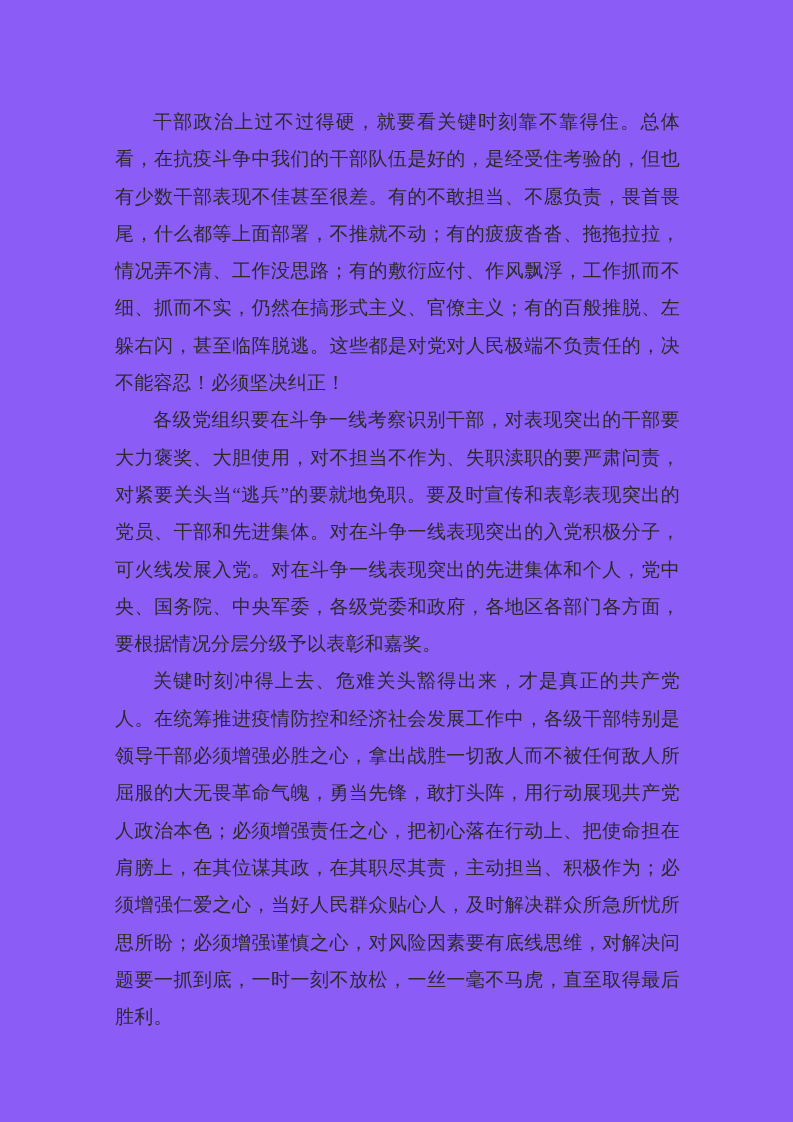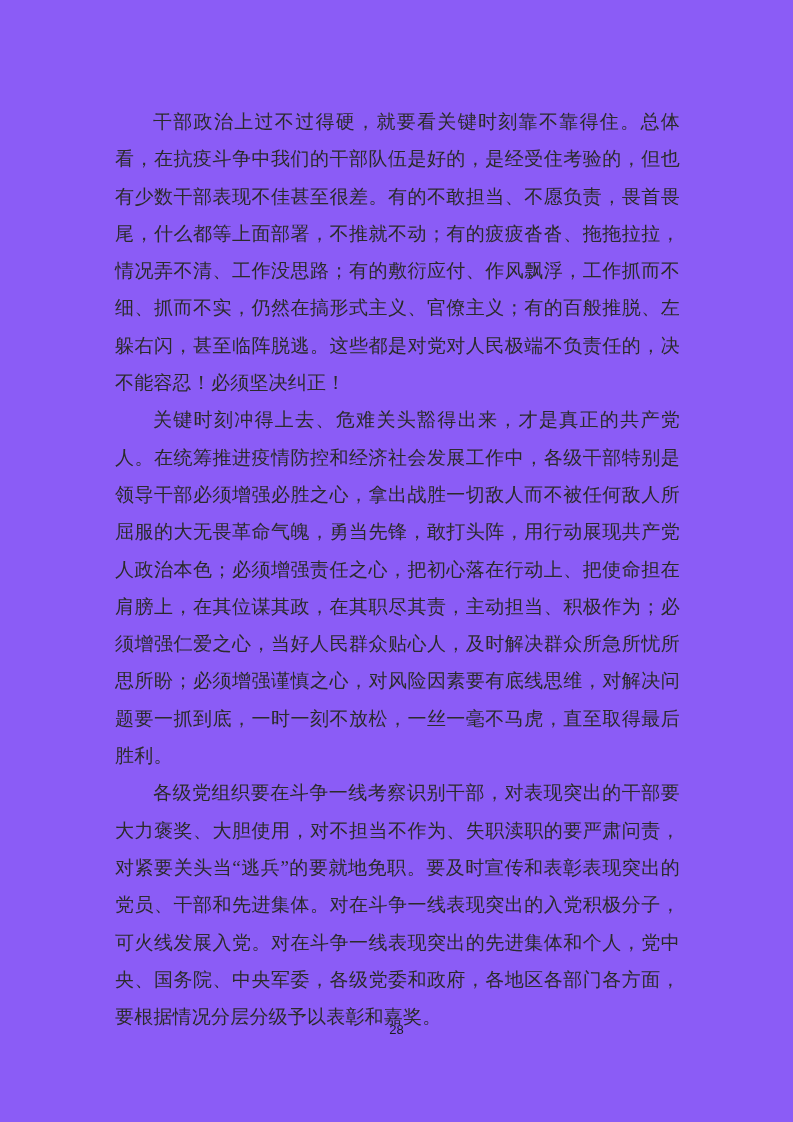--- a/index.html
+++ b/index.html
@@ -47,17 +47,16 @@
     color: #1c1c1c;
     font-family: "Liberation Sans", "DejaVu Sans", sans-serif;
   }
 </style>
 </head>
 <body>
 
 <div class="sheet">
   <div class="text-block">
     <p>干部政治上过不过得硬，就要看关键时刻靠不靠得住。总体看，在抗疫斗争中我们的干部队伍是好的，是经受住考验的，但也有少数干部表现不佳甚至很差。有的不敢担当、不愿负责，畏首畏尾，什么都等上面部署，不推就不动；有的疲疲沓沓、拖拖拉拉，情况弄不清、工作没思路；有的敷衍应付、作风飘浮，工作抓而不细、抓而不实，仍然在搞形式主义、官僚主义；有的百般推脱、左躲右闪，甚至临阵脱逃。这些都是对党对人民极端不负责任的，决不能容忍！必须坚决纠正！</p>
+    <p>各级党组织要在斗争一线考察识别干部，对表现突出的干部要大力褒奖、大胆使用，对不担当不作为、失职渎职的要严肃问责，对紧要关头当“逃兵”的要就地免职。要及时宣传和表彰表现突出的党员、干部和先进集体。对在斗争一线表现突出的入党积极分子，可火线发展入党。对在斗争一线表现突出的先进集体和个人，党中央、国务院、中央军委，各级党委和政府，各地区各部门各方面，要根据情况分层分级予以表彰和嘉奖。</p>
     <p>关键时刻冲得上去、危难关头豁得出来，才是真正的共产党人。在统筹推进疫情防控和经济社会发展工作中，各级干部特别是领导干部必须增强必胜之心，拿出战胜一切敌人而不被任何敌人所屈服的大无畏革命气魄，勇当先锋，敢打头阵，用行动展现共产党人政治本色；必须增强责任之心，把初心落在行动上、把使命担在肩膀上，在其位谋其政，在其职尽其责，主动担当、积极作为；必须增强仁爱之心，当好人民群众贴心人，及时解决群众所急所忧所思所盼；必须增强谨慎之心，对风险因素要有底线思维，对解决问题要一抓到底，一时一刻不放松，一丝一毫不马虎，直至取得最后胜利。</p>
-    <p>各级党组织要在斗争一线考察识别干部，对表现突出的干部要大力褒奖、大胆使用，对不担当不作为、失职渎职的要严肃问责，对紧要关头当“逃兵”的要就地免职。要及时宣传和表彰表现突出的党员、干部和先进集体。对在斗争一线表现突出的入党积极分子，可火线发展入党。对在斗争一线表现突出的先进集体和个人，党中央、国务院、中央军委，各级党委和政府，各地区各部门各方面，要根据情况分层分级予以表彰和嘉奖。</p>
   </div>
-  <div class="page-number">28</div>
 </div>
 
 </body></html>

